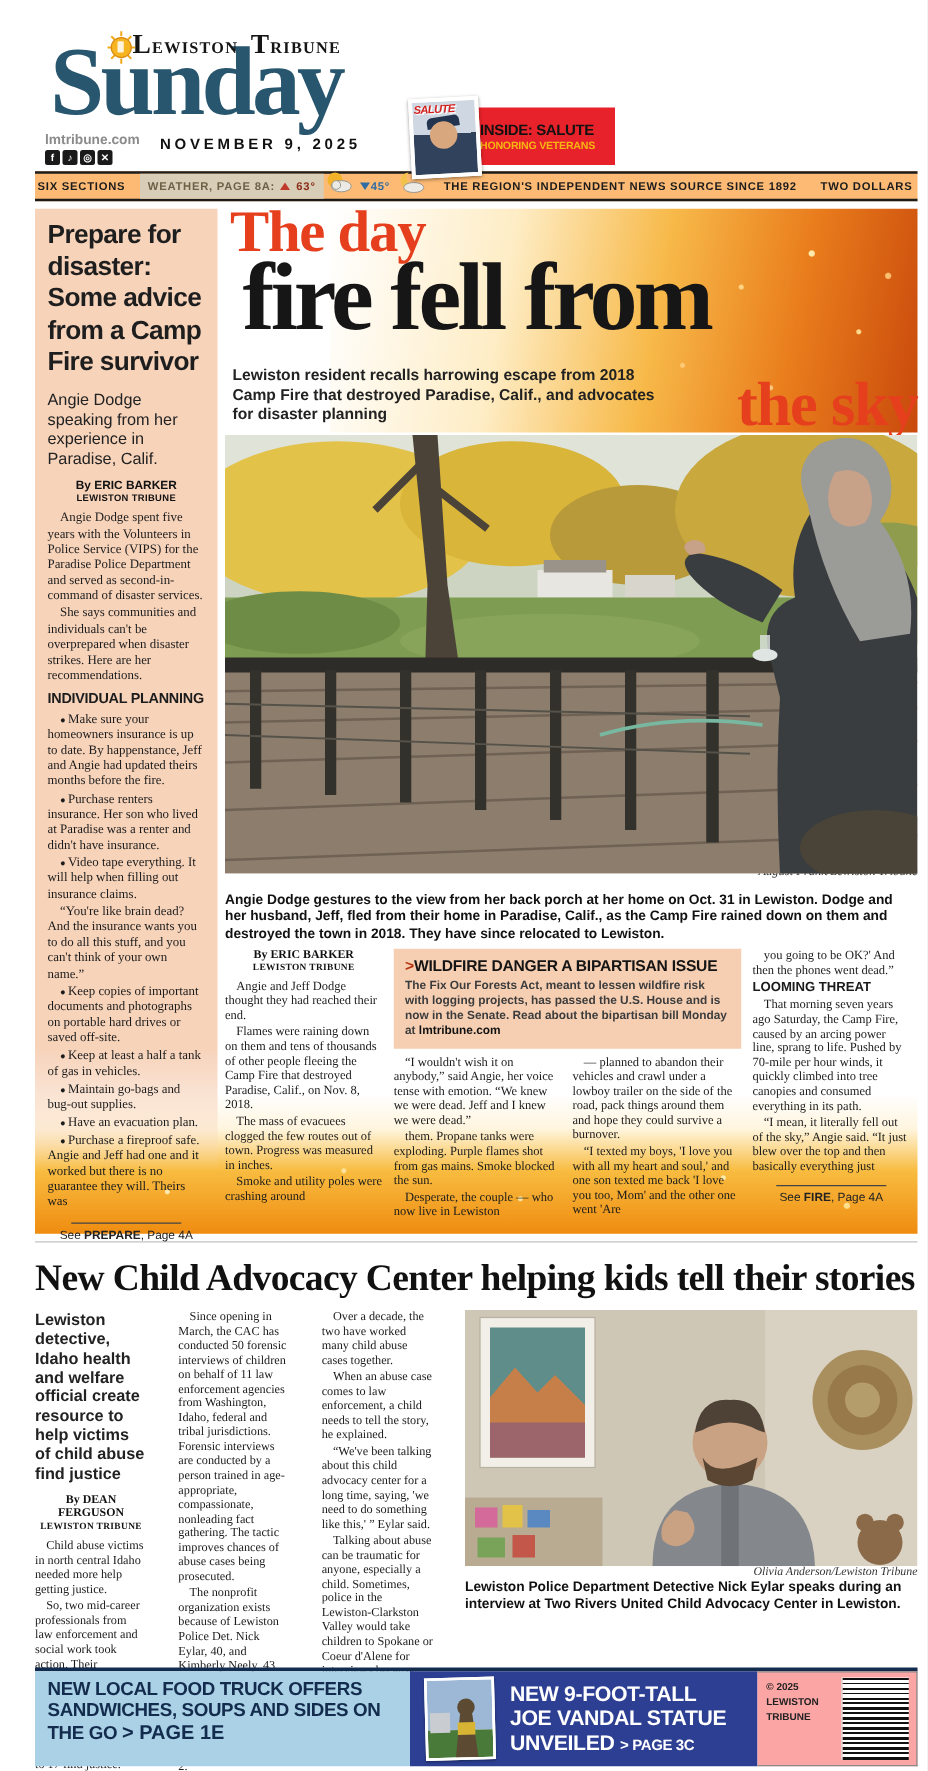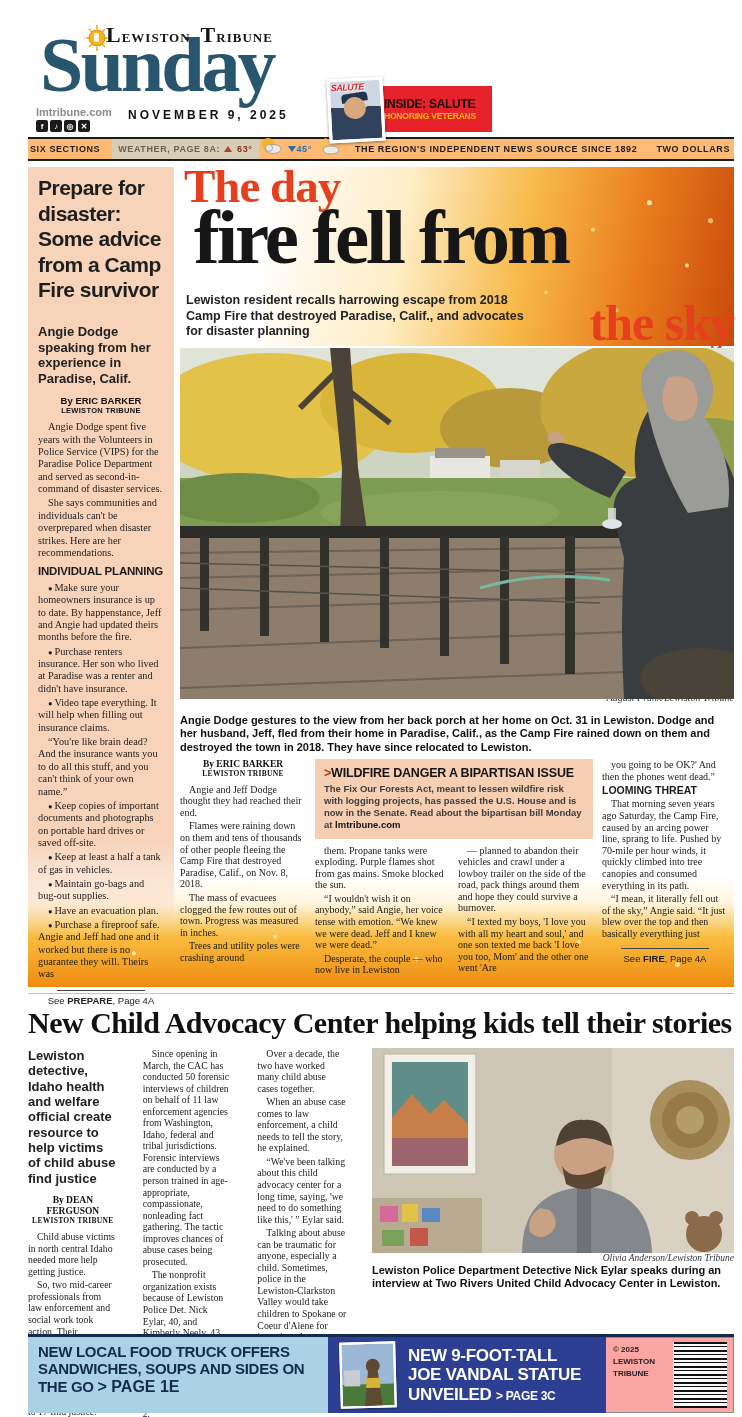--- a/index.html
+++ b/index.html
@@ -59,21 +59,21 @@
     background:
       radial-gradient(circle at 15% 70%,rgba(255,240,190,.9) 0 1.5px,transparent 2.5px),
       radial-gradient(circle at 35% 55%,rgba(255,230,160,.9) 0 1.5px,transparent 2.5px),
       radial-gradient(circle at 55% 75%,rgba(255,235,170,.9) 0 1.5px,transparent 2.5px),
       radial-gradient(circle at 78% 60%,rgba(255,240,180,.9) 0 1.5px,transparent 2.5px),
       radial-gradient(circle at 92% 80%,rgba(255,230,150,.9) 0 2px,transparent 3px),
       linear-gradient(to top,#ef8c10 0%,#f8bc40 45%,rgba(255,240,205,.65) 75%,rgba(255,255,255,0) 100%);}
   .left-rail{position:absolute;left:0;top:0;width:146px;height:820px;z-index:2;box-sizing:border-box;
       padding:8px 10px;background:linear-gradient(180deg,#f7d3ba 0%,#f7d3ba 82%,rgba(247,211,186,0) 94%);}
   .lr-head{font-size:21px;font-weight:700;line-height:1.22;letter-spacing:-.5px;color:#1e1e1e;}
-  .lr-deck{margin-top:21px;font-size:13px;font-weight:700;line-height:1.2;color:#222;}
+  .lr-deck{margin-top:9px;font-size:13px;font-weight:400;line-height:1.2;color:#222;}
   .byline{margin-top:9px;text-align:center;font-size:9.5px;font-weight:800;color:#111;}
   .byline small{display:block;font-size:7.5px;font-weight:600;letter-spacing:.3px;}
   .lr-body{margin-top:6px;font-family:"Liberation Serif",serif;font-size:10.3px;line-height:1.2;color:#1c1c1c;}
   .lr-body p{margin:0 0 2px 0;}
   .t-para{text-indent:10px;}
   .t-subhead{font-family:"Liberation Sans",sans-serif;font-size:11.5px;font-weight:900;letter-spacing:-.2px;
       margin:6px 0 3px 0 !important;text-indent:0;}
   .t-bullet{text-indent:10px;}
   .t-bullet::before{content:"● ";font-size:7.5px;}
   .jump{margin-top:9px;text-align:center;font-size:9.5px;color:#222;font-family:"Liberation Sans",sans-serif;}
@@ -309,33 +309,33 @@
       <div class="acol col1">
         <div class="byline" style="margin-top:0;">
           <span>By ERIC BARKER</span>
           <small>LEWISTON TRIBUNE</small>
         </div>
         <div style="margin-top:5px;">
 
         <p>Angie and Jeff Dodge thought they had reached their end.</p>
             <p>Flames were raining down on them and tens of thousands of other people fleeing the Camp Fire that destroyed Paradise, Calif., on Nov. 8, 2018.</p>
             <p>The mass of evacuees clogged the few routes out of town. Progress was measured in inches.</p>
-            <p>Trees and utility poles were crashing around</p>
+            <p>Smoke and utility poles were crashing around</p>
           </div>
       </div>
       <div class="mid">
         <div class="infobox">
           <div class="kick"><span class="arr">&gt;</span><span>WILDFIRE DANGER A BIPARTISAN ISSUE</span></div>
           <div class="ib-body"><span>The Fix Our Forests Act, meant to lessen wildfire risk with logging projects, has passed the U.S. House and is now in the Senate. Read about the bipartisan bill Monday at </span><b>lmtribune.com</b></div>
         </div>
         <div class="midcols">
           <div class="acol">
 
-          <p>them. Propane tanks were exploding. Purple flames shot from gas mains. Smoke blocked the sun.</p>
-              <p>“I wouldn't wish it on anybody,” said Angie, her voice tense with emotion. “We knew we were dead. Jeff and I knew we were dead.”</p>
+          <p>“I wouldn't wish it on anybody,” said Angie, her voice tense with emotion. “We knew we were dead. Jeff and I knew we were dead.”</p>
+              <p>them. Propane tanks were exploding. Purple flames shot from gas mains. Smoke blocked the sun.</p>
               <p>Desperate, the couple — who now live in Lewiston</p>
             </div>
           <div class="acol">
 
           <p>— planned to abandon their vehicles and crawl under a lowboy trailer on the side of the road, pack things around them and hope they could survive a burnover.</p>
               <p>“I texted my boys, 'I love you with all my heart and soul,' and one son texted me back 'I love you too, Mom' and the other one went 'Are</p>
             </div>
         </div>
       </div>
       <div class="acol col4">

